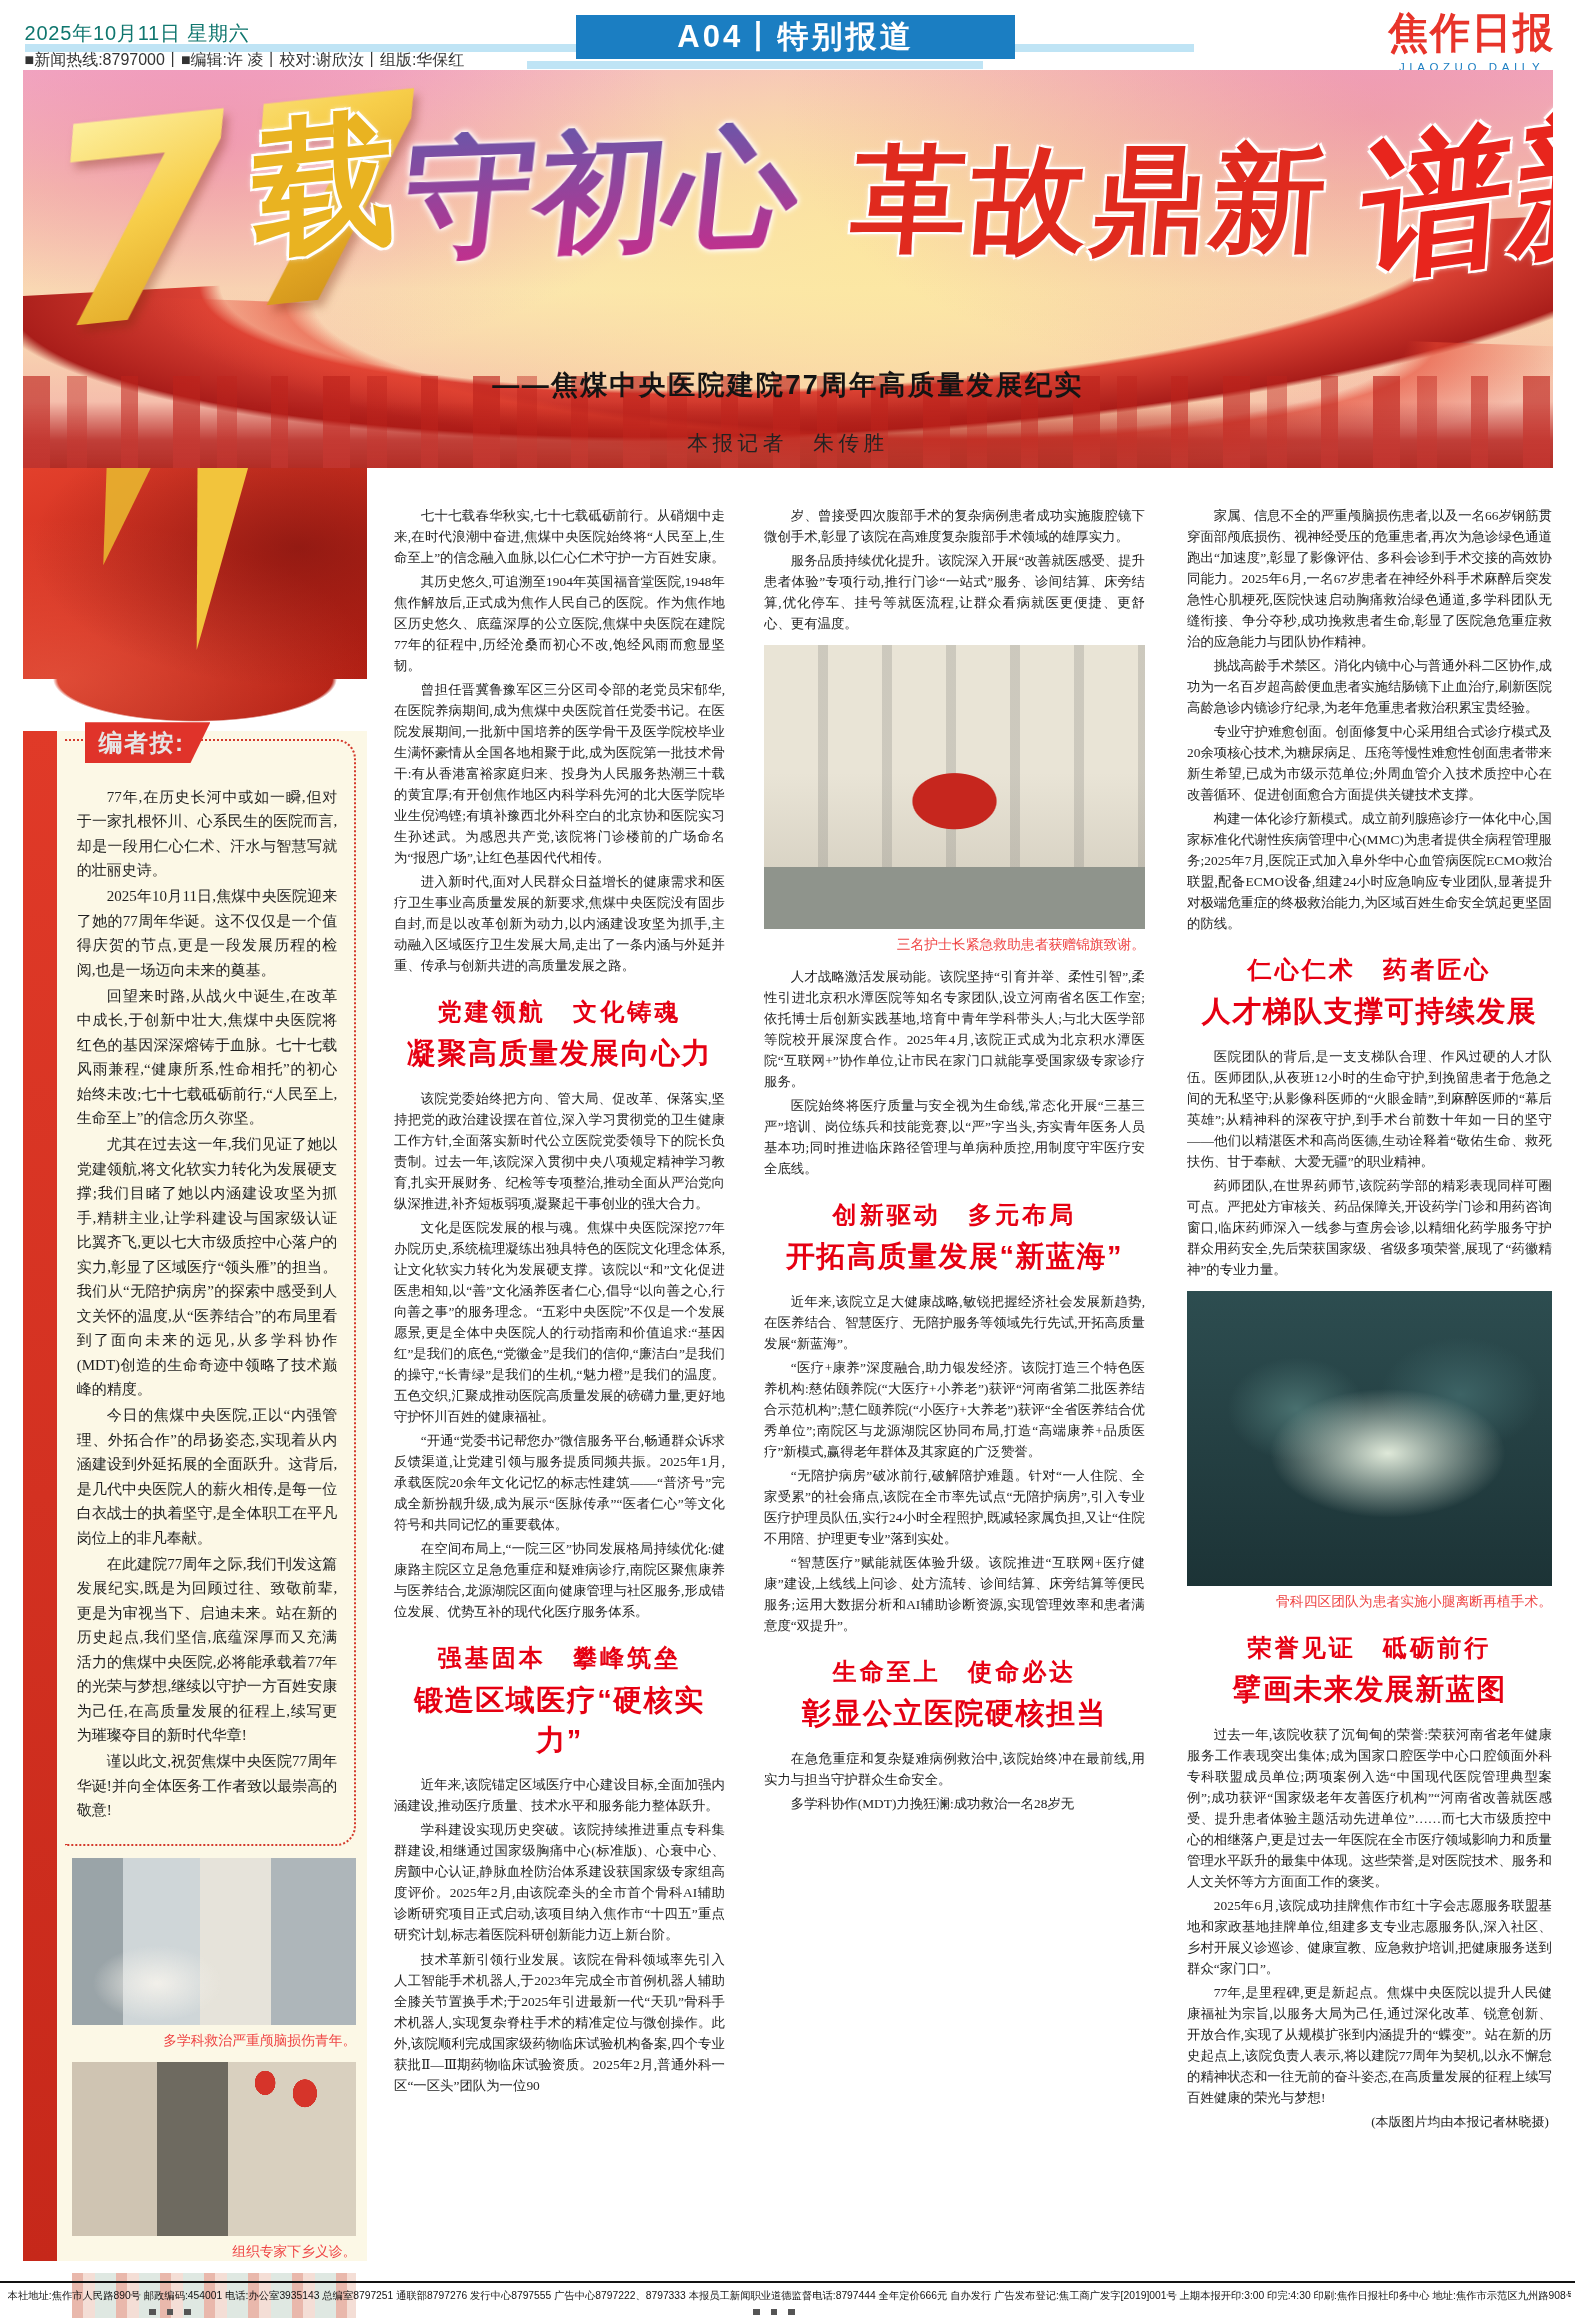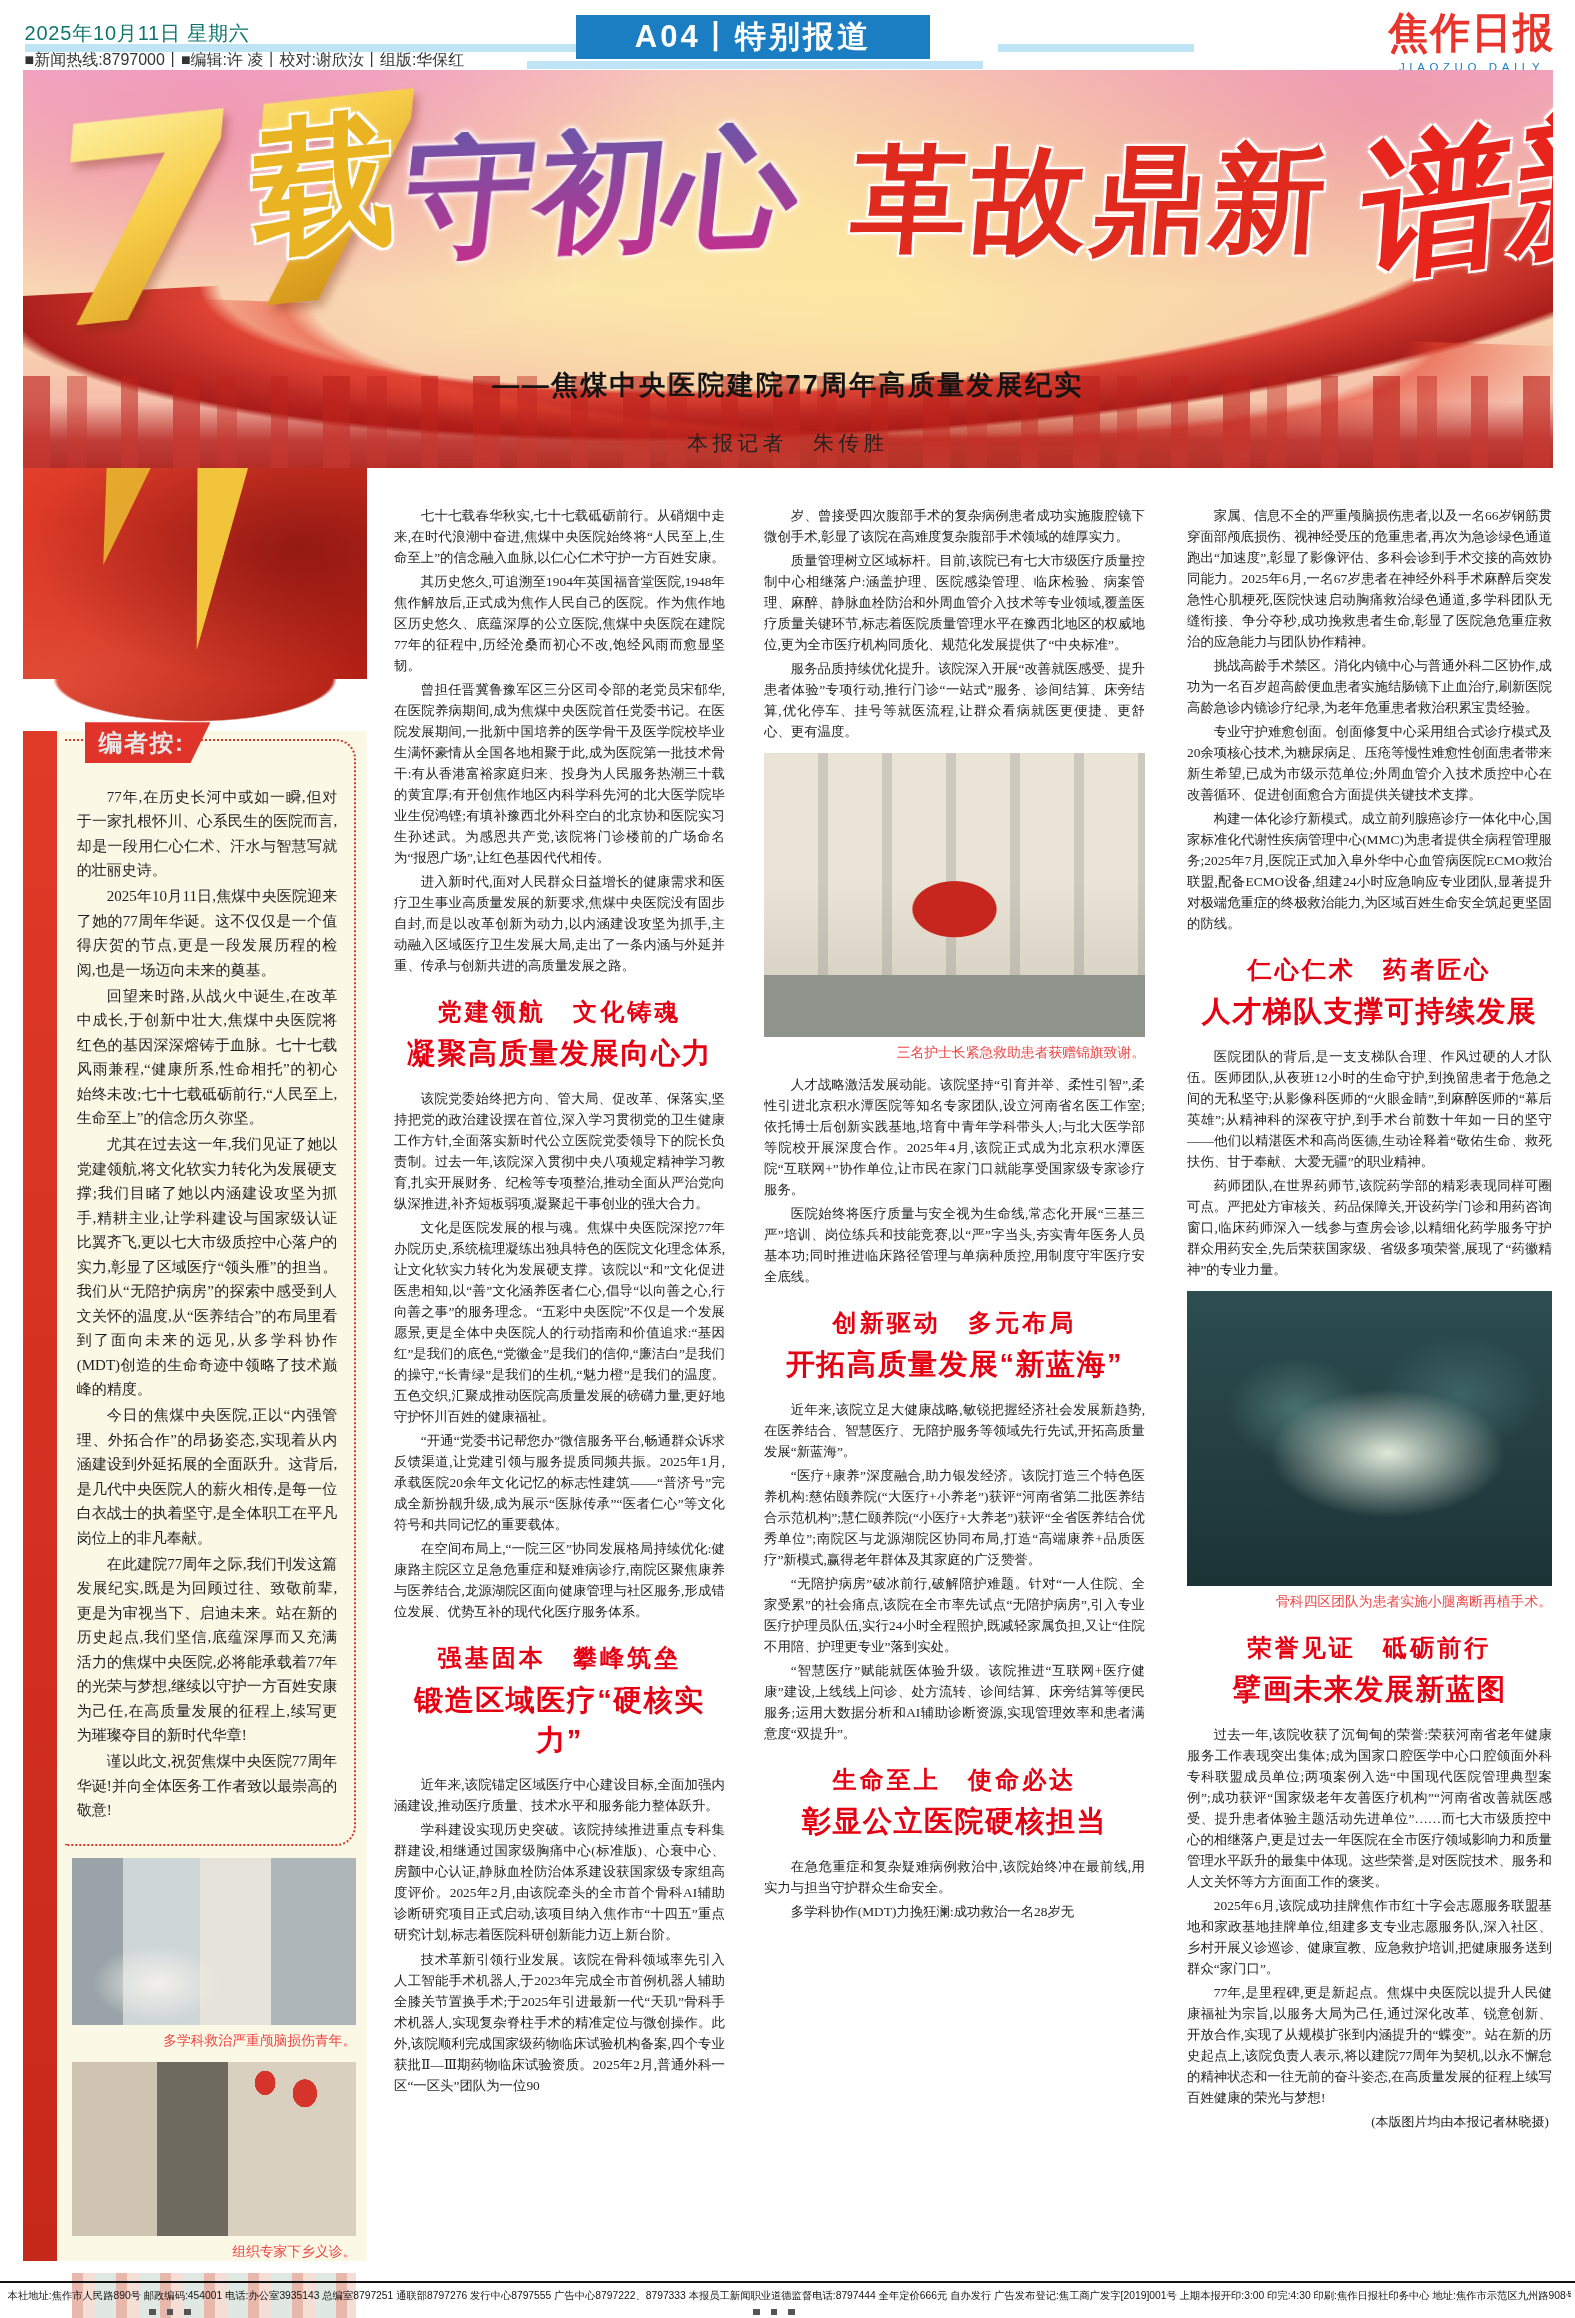--- a/index.html
+++ b/index.html
@@ -6,21 +6,21 @@
   body{width:1576px;height:2319px;position:relative;overflow:hidden;
        font-family:"Liberation Serif","DejaVu Serif",serif;color:#222;}
   [data-name]{box-sizing:border-box;}
 
   
   .hdr-date{position:absolute;left:24.5px;top:20px;font-family:"Liberation Sans","DejaVu Sans",sans-serif;
             font-size:20px;color:#0f766e;letter-spacing:0.8px;}
   .hdr-rule1{position:absolute;left:24.5px;top:44px;width:552px;height:8.4px;background:#bfe4f5;}
   .hdr-rule2{position:absolute;left:998px;top:44px;width:196px;height:8.4px;background:#bfe4f5;}
   .hdr-rule3{position:absolute;left:527px;top:61px;width:456px;height:8.4px;background:#bfe4f5;}
-  .page-tag{position:absolute;left:576px;top:15.3px;width:354px;height:44px;background:#1b7ec2;
+  .page-tag{position:absolute;left:576px;top:15.3px;width:439px;height:44px;background:#1b7ec2;
             color:#fff;font-family:"Liberation Sans","DejaVu Sans",sans-serif;font-size:31px;font-weight:bold;
             display:flex;align-items:center;justify-content:center;letter-spacing:3.1px;}
   .masthead{position:absolute;right:21.4px;top:4.6px;text-align:center;}
   .masthead .cn{font-size:40px;font-weight:bold;color:#e8342a;letter-spacing:1.5px;
                 font-family:"Liberation Serif","DejaVu Serif",serif;transform:scaleY(1.05);}
   .masthead .en{font-size:11.5px;color:#1b7ec2;letter-spacing:4.6px;font-family:"Liberation Sans",sans-serif;margin-top:1px;}
   .hdr-info{position:absolute;left:24.5px;top:50px;font-family:"Liberation Sans","DejaVu Sans",sans-serif;
             font-size:16px;color:#333;}
 
   
@@ -214,21 +214,20 @@
     <div class="sec-head" data-name="section-heading">
       <span class="eyebrow" data-name="section-heading-eyebrow">强基固本　攀峰筑垒</span>
       <span class="t" data-name="section-heading-title">锻造区域医疗“硬核实力”</span>
     </div>
     <p class="body-p" data-name="article-paragraph">近年来,该院锚定区域医疗中心建设目标,全面加强内涵建设,推动医疗质量、技术水平和服务能力整体跃升。</p>
     <p class="body-p" data-name="article-paragraph">学科建设实现历史突破。该院持续推进重点专科集群建设,相继通过国家级胸痛中心(标准版)、心衰中心、房颤中心认证,静脉血栓防治体系建设获国家级专家组高度评价。2025年2月,由该院牵头的全市首个骨科AI辅助诊断研究项目正式启动,该项目纳入焦作市“十四五”重点研究计划,标志着医院科研创新能力迈上新台阶。</p>
     <p class="body-p" data-name="article-paragraph">技术革新引领行业发展。该院在骨科领域率先引入人工智能手术机器人,于2023年完成全市首例机器人辅助全膝关节置换手术;于2025年引进最新一代“天玑”骨科手术机器人,实现复杂脊柱手术的精准定位与微创操作。此外,该院顺利完成国家级药物临床试验机构备案,四个专业获批Ⅱ—Ⅲ期药物临床试验资质。2025年2月,普通外科一区“一区头”团队为一位90</p>
   </div>
 <div class="col" id="col-b" data-name="article-column-2">
     <p class="body-p" data-name="article-paragraph">岁、曾接受四次腹部手术的复杂病例患者成功实施腹腔镜下微创手术,彰显了该院在高难度复杂腹部手术领域的雄厚实力。</p>
-    <p class="body-p" data-name="article-paragraph">质量管理树立区域标杆。目前,该院已有七大市级医疗质量控制中心相继落户:涵盖护理、医院感染管理、临床检验、病案管理、麻醉、静脉血栓防治和外周血管介入技术等专业领域,覆盖医疗质量关键环节,标志着医院质量管理水平在豫西北地区的权威地位,更为全市医疗机构同质化、规范化发展提供了“中央标准”。</p>
     <p class="body-p" data-name="article-paragraph">服务品质持续优化提升。该院深入开展“改善就医感受、提升患者体验”专项行动,推行门诊“一站式”服务、诊间结算、床旁结算,优化停车、挂号等就医流程,让群众看病就医更便捷、更舒心、更有温度。</p>
     <figure data-name="article-photo-groupflag">
       <div class="ph groupflag" data-name="groupflag-photo-image"></div>
       <figcaption class="cap" data-name="photo-caption">三名护士长紧急救助患者获赠锦旗致谢。</figcaption>
     </figure>
     <p class="body-p" data-name="article-paragraph">人才战略激活发展动能。该院坚持“引育并举、柔性引智”,柔性引进北京积水潭医院等知名专家团队,设立河南省名医工作室;依托博士后创新实践基地,培育中青年学科带头人;与北大医学部等院校开展深度合作。2025年4月,该院正式成为北京积水潭医院“互联网+”协作单位,让市民在家门口就能享受国家级专家诊疗服务。</p>
     <p class="body-p" data-name="article-paragraph">医院始终将医疗质量与安全视为生命线,常态化开展“三基三严”培训、岗位练兵和技能竞赛,以“严”字当头,夯实青年医务人员基本功;同时推进临床路径管理与单病种质控,用制度守牢医疗安全底线。</p>
     <div class="sec-head" data-name="section-heading">
       <span class="eyebrow" data-name="section-heading-eyebrow">创新驱动　多元布局</span>
       <span class="t" data-name="section-heading-title">开拓高质量发展“新蓝海”</span>

